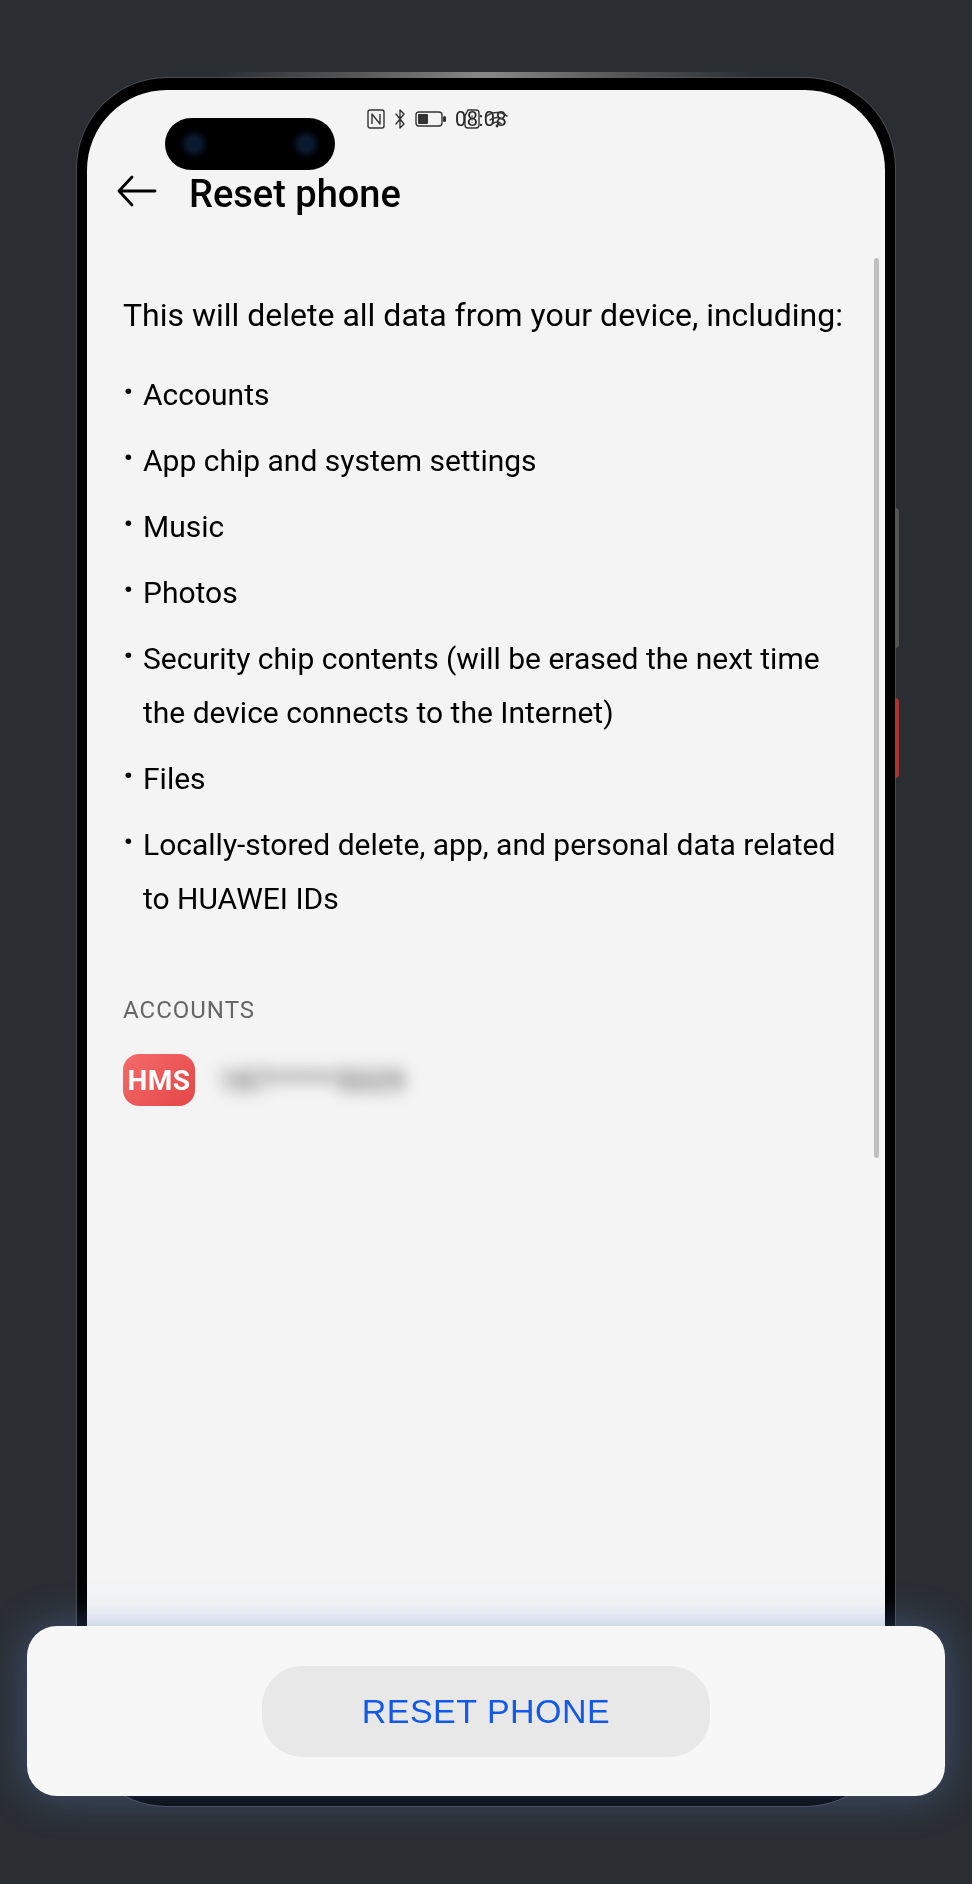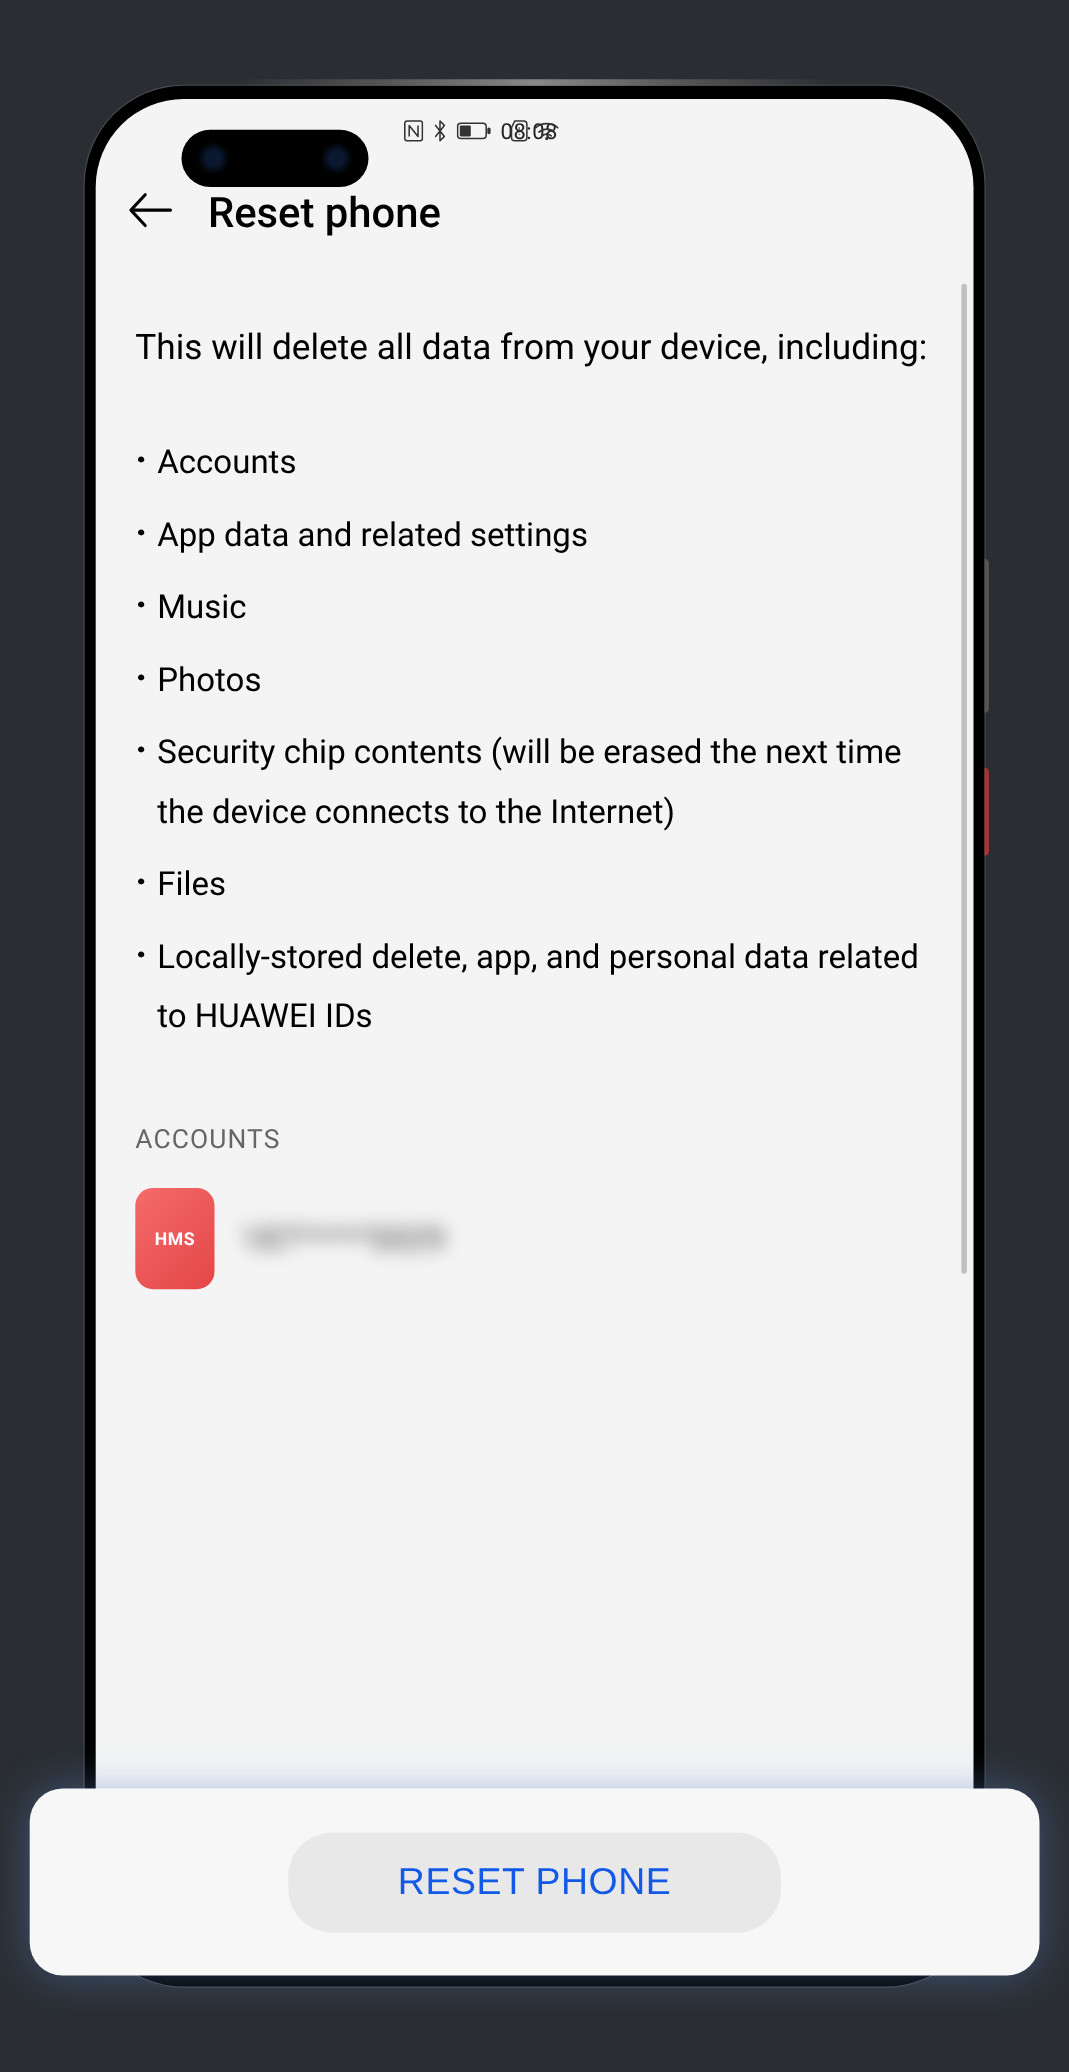--- a/index.html
+++ b/index.html
@@ -141,21 +141,21 @@
       right: 6px;
       width: 5px;
       height: 900px;
       background: #c0c0c0;
       border-radius: 3px;
     }
     .intro-text {
       font-size: 32px;
       color: #000;
       line-height: 1.45;
-      margin-bottom: 56px;
+      margin-bottom: 30px;
       font-weight: 400;
     }
     .bullet-list {
       list-style: none;
     }
     .bullet-item {
       font-size: 30px;
       color: #000;
       line-height: 1.8;
       padding-left: 20px;
@@ -179,28 +179,28 @@
       margin-bottom: 30px;
       font-weight: 400;
     }
     .account-row {
       display: flex;
       align-items: center;
       gap: 24px;
     }
     .hms-icon {
       width: 72px;
-      height: 92px;
+      height: 52px;
       background: linear-gradient(135deg, #f56b6b, #e44646);
       border-radius: 16px;
       display: flex;
       align-items: center;
       justify-content: center;
       color: #fff;
-      font-size: 16px;
+      font-size: 28px;
       font-weight: bold;
       letter-spacing: 0.5px;
     }
     .account-id {
       font-size: 30px;
       color: #666;
       filter: blur(8px);
       font-weight: 500;
     }
     .bottom-bar {
@@ -300,21 +300,21 @@
       <span class="header-title">Reset phone</span>
     </div>
 
     <div class="content">
       <div class="scrollbar-track"></div>
 
       <div class="intro-text">This will delete all data from your device, including:</div>
 
       <ul class="bullet-list">
         <li class="bullet-item">Accounts</li>
-        <li class="bullet-item">App data and related settings</li>
+        <li class="bullet-item">App chip and system settings</li>
         <li class="bullet-item">Music</li>
         <li class="bullet-item">Photos</li>
         <li class="bullet-item">Security chip contents (will be erased the next time the device connects to the Internet)</li>
         <li class="bullet-item">Files</li>
         <li class="bullet-item">Locally-stored delete, app, and personal data related to HUAWEI IDs</li>
       </ul>
 
       <div class="section-label">ACCOUNTS</div>
 
       <div class="account-row">

